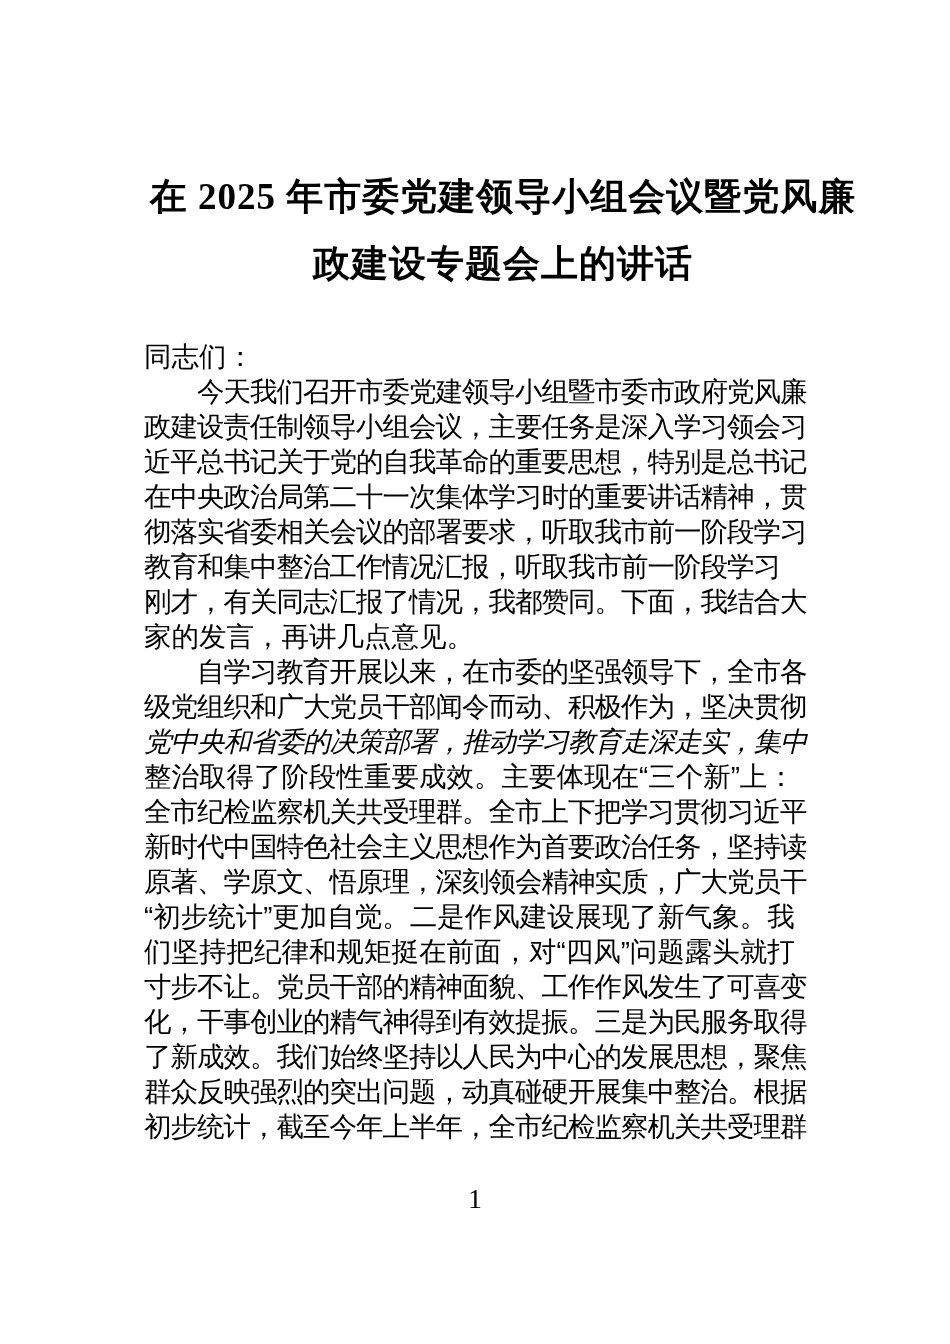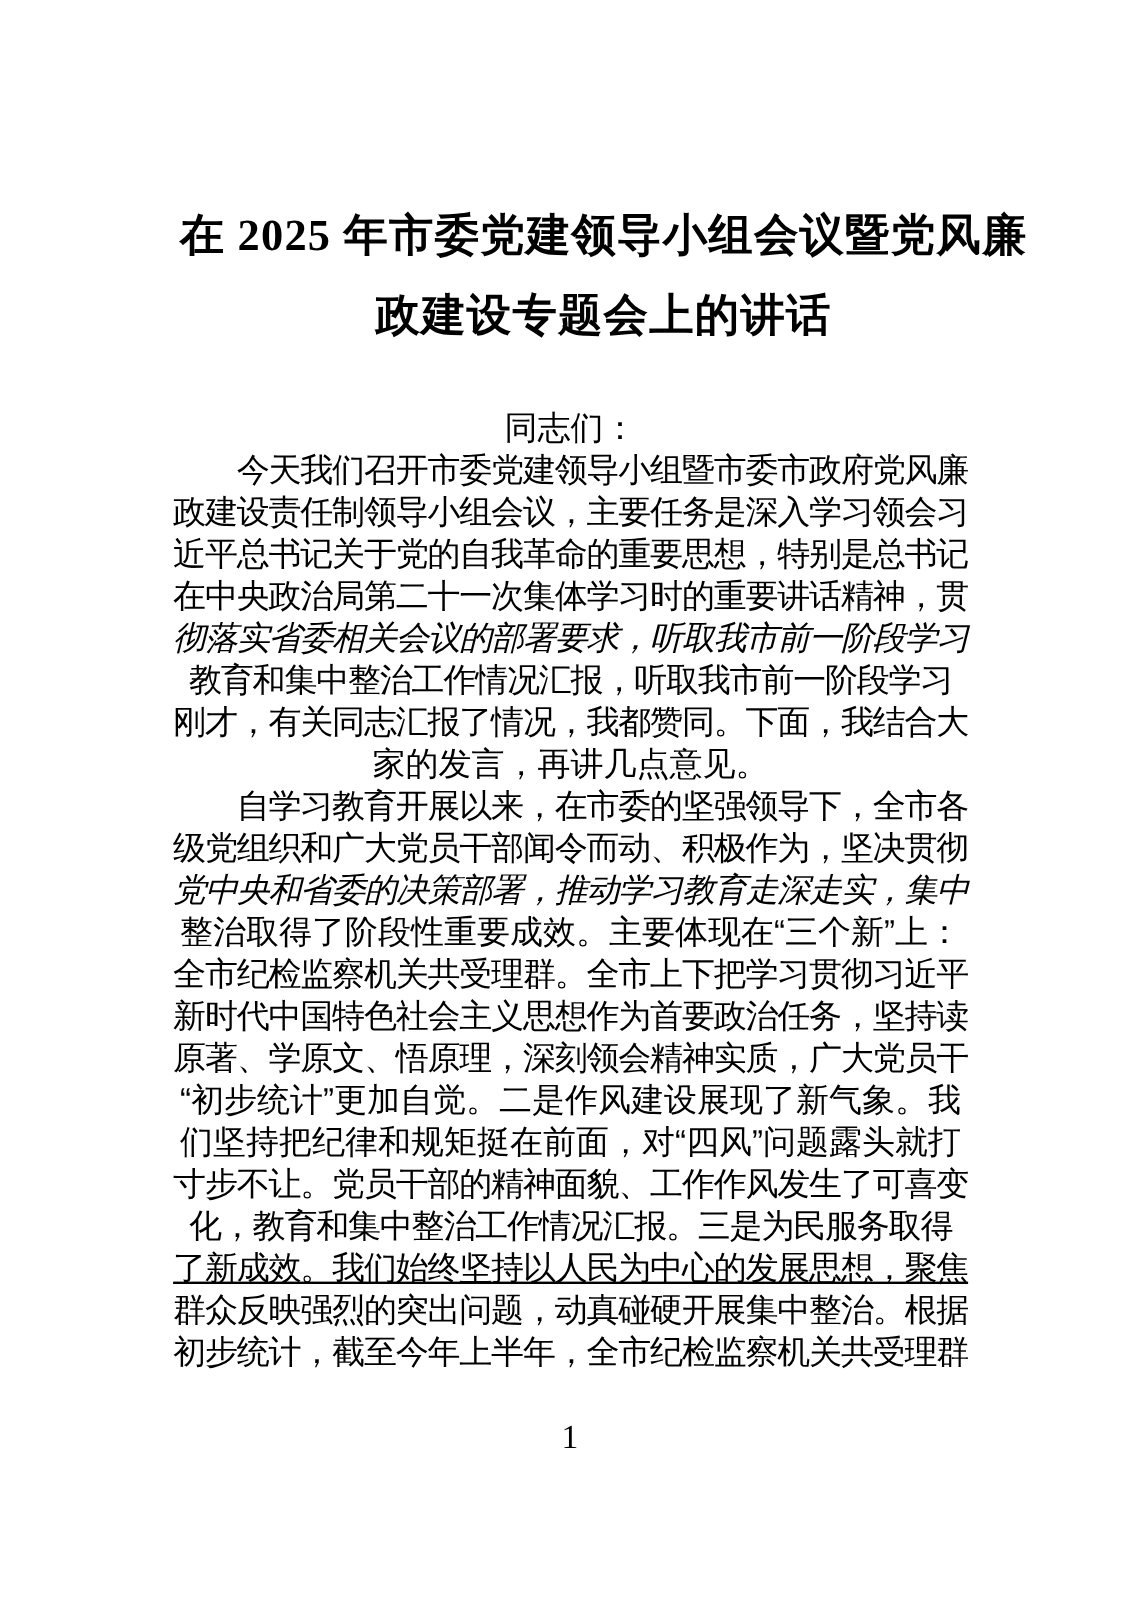--- a/index.html
+++ b/index.html
@@ -30,21 +30,20 @@
     padding-left: 28px;
   }
   .doc-body {
     position: absolute;
     top: 339px;
     left: 144px;
     width: 663px;
     font-family: "Liberation Sans", sans-serif;
     font-size: 27.5px;
     line-height: 35px;
-    text-align: center;
   }
   .body-line {
     white-space: pre;   
   }
   .page-number {
     position: absolute;
     top: 1181px;
     left: 0;
     width: 100%;
     text-align: center;
@@ -62,35 +61,35 @@
     <div class="title-line">在 2025 年市委党建领导小组会议暨党风廉</div>
     <div class="title-line">政建设专题会上的讲话</div>
   </header>
 
   <main class="doc-body">
       <div class="body-line">同志们：</div>
       <div class="body-line" style="letter-spacing: -1px;">　　今天我们召开市委党建领导小组暨市委市政府党风廉</div>
       <div class="body-line" style="letter-spacing: -1px;">政建设责任制领导小组会议，主要任务是深入学习领会习</div>
       <div class="body-line" style="letter-spacing: -1px;">近平总书记关于党的自我革命的重要思想，特别是总书记</div>
       <div class="body-line" style="letter-spacing: -1px;">在中央政治局第二十一次集体学习时的重要讲话精神，贯</div>
-      <div class="body-line" style="letter-spacing: -1px; font-style: italic;">彻落实省委相关会议的部署要求，听取我市前一阶段学习</div>
+      <div class="body-line" style="letter-spacing: -1px;">彻落实省委相关会议的部署要求，听取我市前一阶段学习</div>
       <div class="body-line" style="letter-spacing: -1px;">教育和集中整治工作情况汇报，听取我市前一阶段学习</div>
       <div class="body-line" style="letter-spacing: -1px;">刚才，有关同志汇报了情况，我都赞同。下面，我结合大</div>
       <div class="body-line">家的发言，再讲几点意见。</div>
       <div class="body-line" style="letter-spacing: -1px;">　　自学习教育开展以来，在市委的坚强领导下，全市各</div>
       <div class="body-line" style="letter-spacing: -1px;">级党组织和广大党员干部闻令而动、积极作为，坚决贯彻</div>
       <div class="body-line" style="letter-spacing: -1px; font-style: italic;">党中央和省委的决策部署，推动学习教育走深走实，集中</div>
       <div class="body-line">整治取得了阶段性重要成效。主要体现在“三个新”上：</div>
       <div class="body-line" style="letter-spacing: -1px;">全市纪检监察机关共受理群。全市上下把学习贯彻习近平</div>
       <div class="body-line" style="letter-spacing: -1px;">新时代中国特色社会主义思想作为首要政治任务，坚持读</div>
       <div class="body-line" style="letter-spacing: -1px;">原著、学原文、悟原理，深刻领会精神实质，广大党员干</div>
       <div class="body-line">“初步统计”更加自觉。二是作风建设展现了新气象。我</div>
       <div class="body-line">们坚持把纪律和规矩挺在前面，对“四风”问题露头就打</div>
       <div class="body-line" style="letter-spacing: -1px;">寸步不让。党员干部的精神面貌、工作作风发生了可喜变</div>
-      <div class="body-line" style="letter-spacing: -1px;">化，教育和集中整治工作情况汇报。三是为民服务取得</div>
-      <div class="body-line" style="letter-spacing: -1px; text-decoration: underline;">了新成效。我们始终坚持以人民为中心的发展思想，聚焦</div>
+      <div class="body-line" style="letter-spacing: -1px;">化，干事创业的精气神得到有效提振。三是为民服务取得</div>
+      <div class="body-line" style="letter-spacing: -1px;">了新成效。我们始终坚持以人民为中心的发展思想，聚焦</div>
       <div class="body-line" style="letter-spacing: -1px;">群众反映强烈的突出问题，动真碰硬开展集中整治。根据</div>
       <div class="body-line" style="letter-spacing: -1px;">初步统计，截至今年上半年，全市纪检监察机关共受理群</div>
     </main>
 
   <footer class="page-number">1</footer>
 
 </div>
 
 </body></html>

